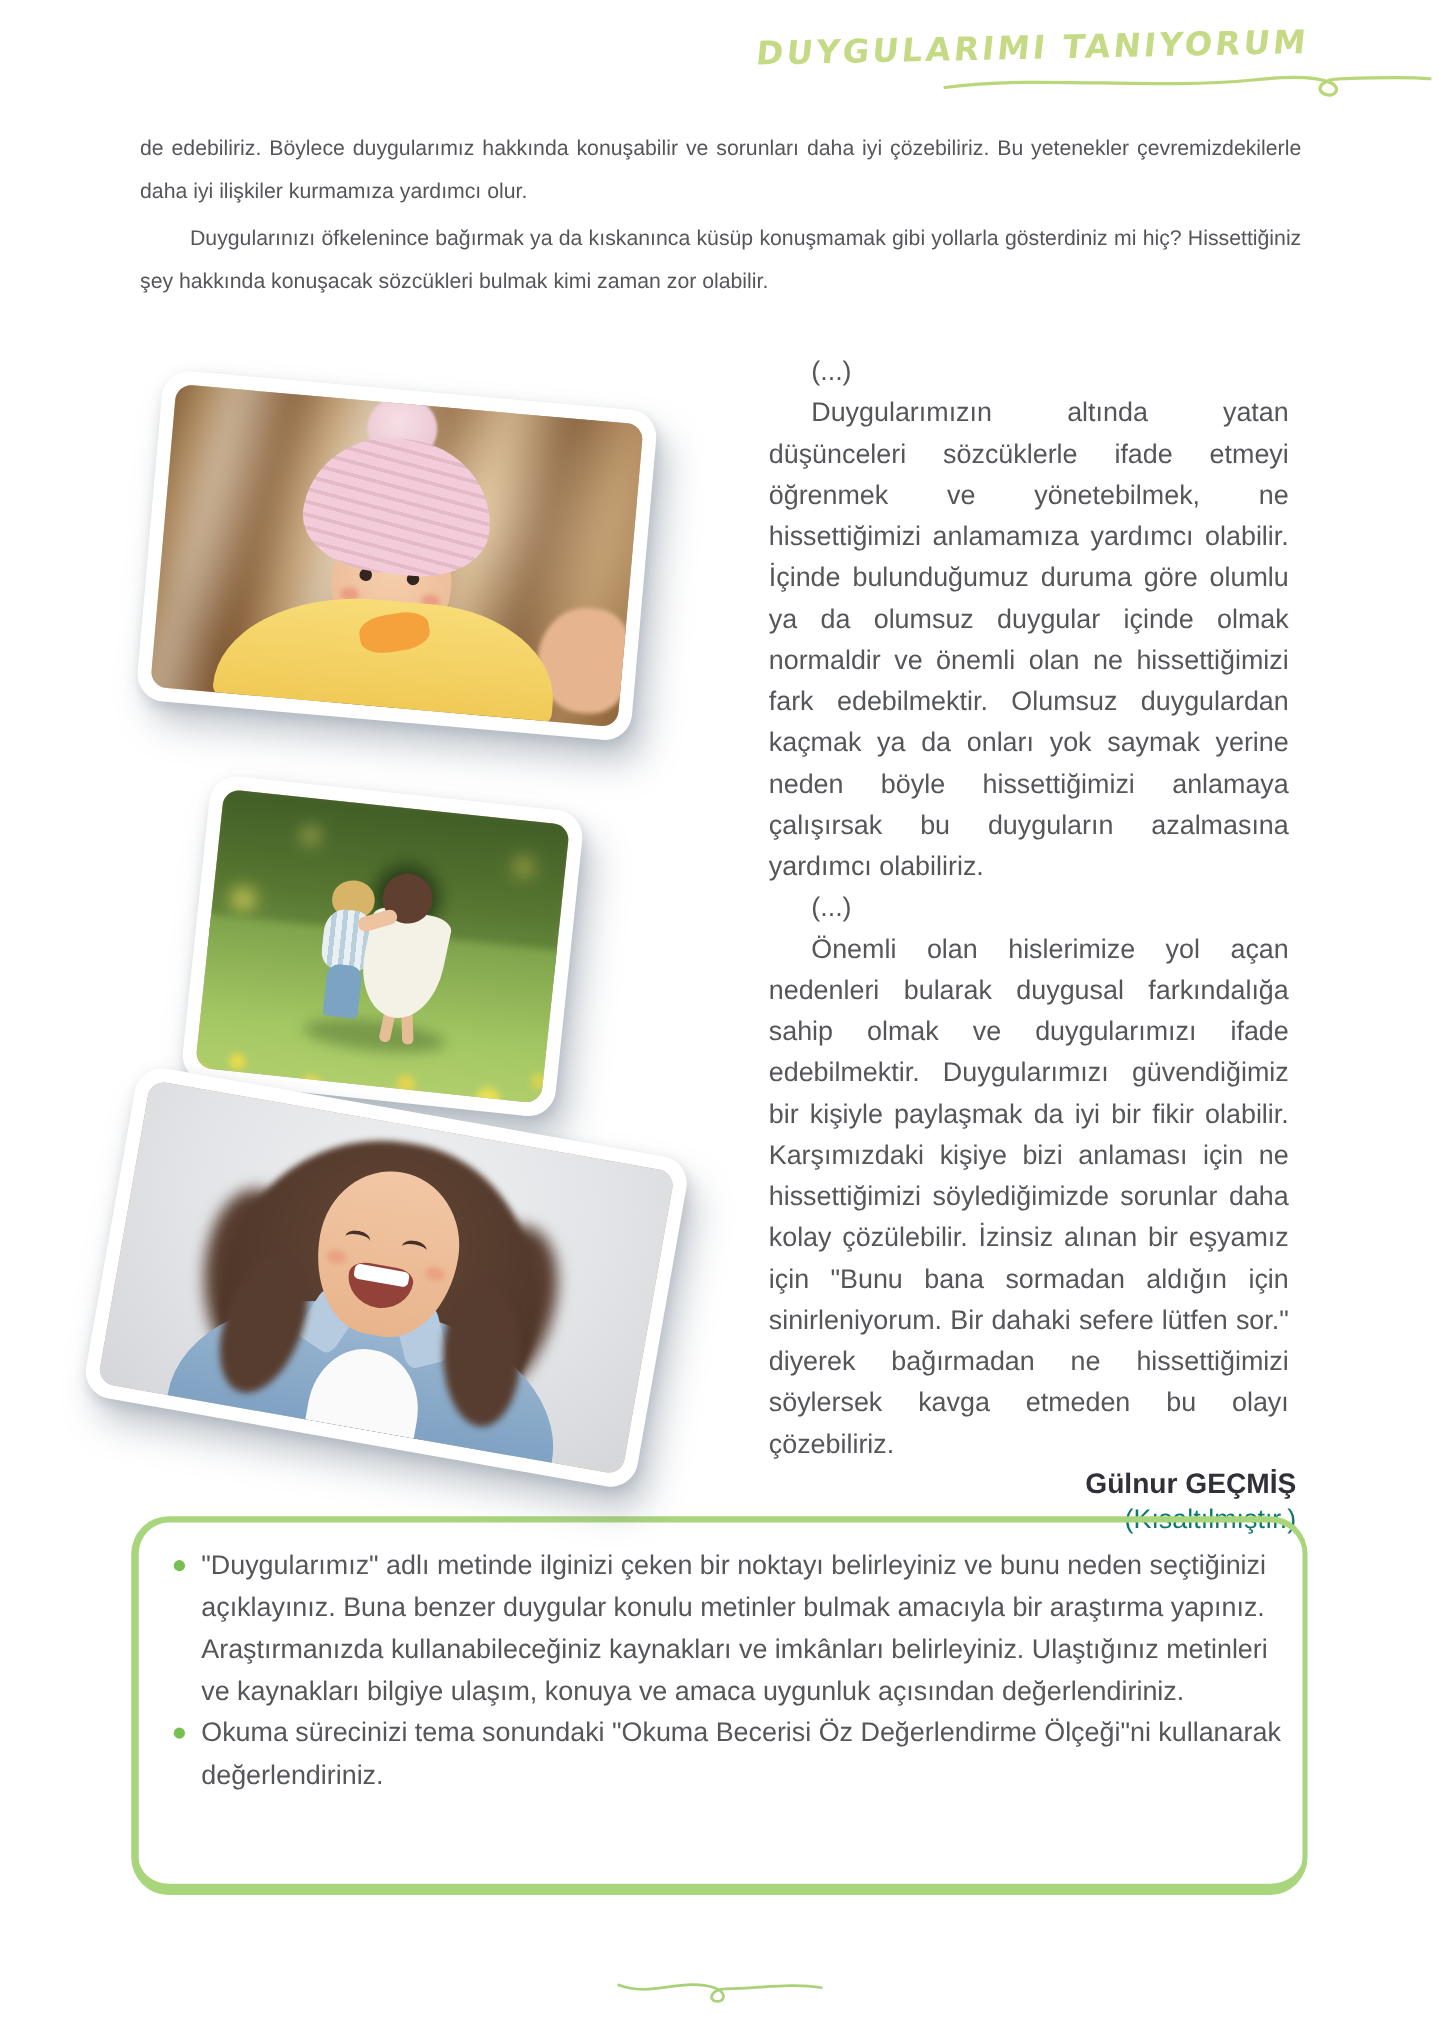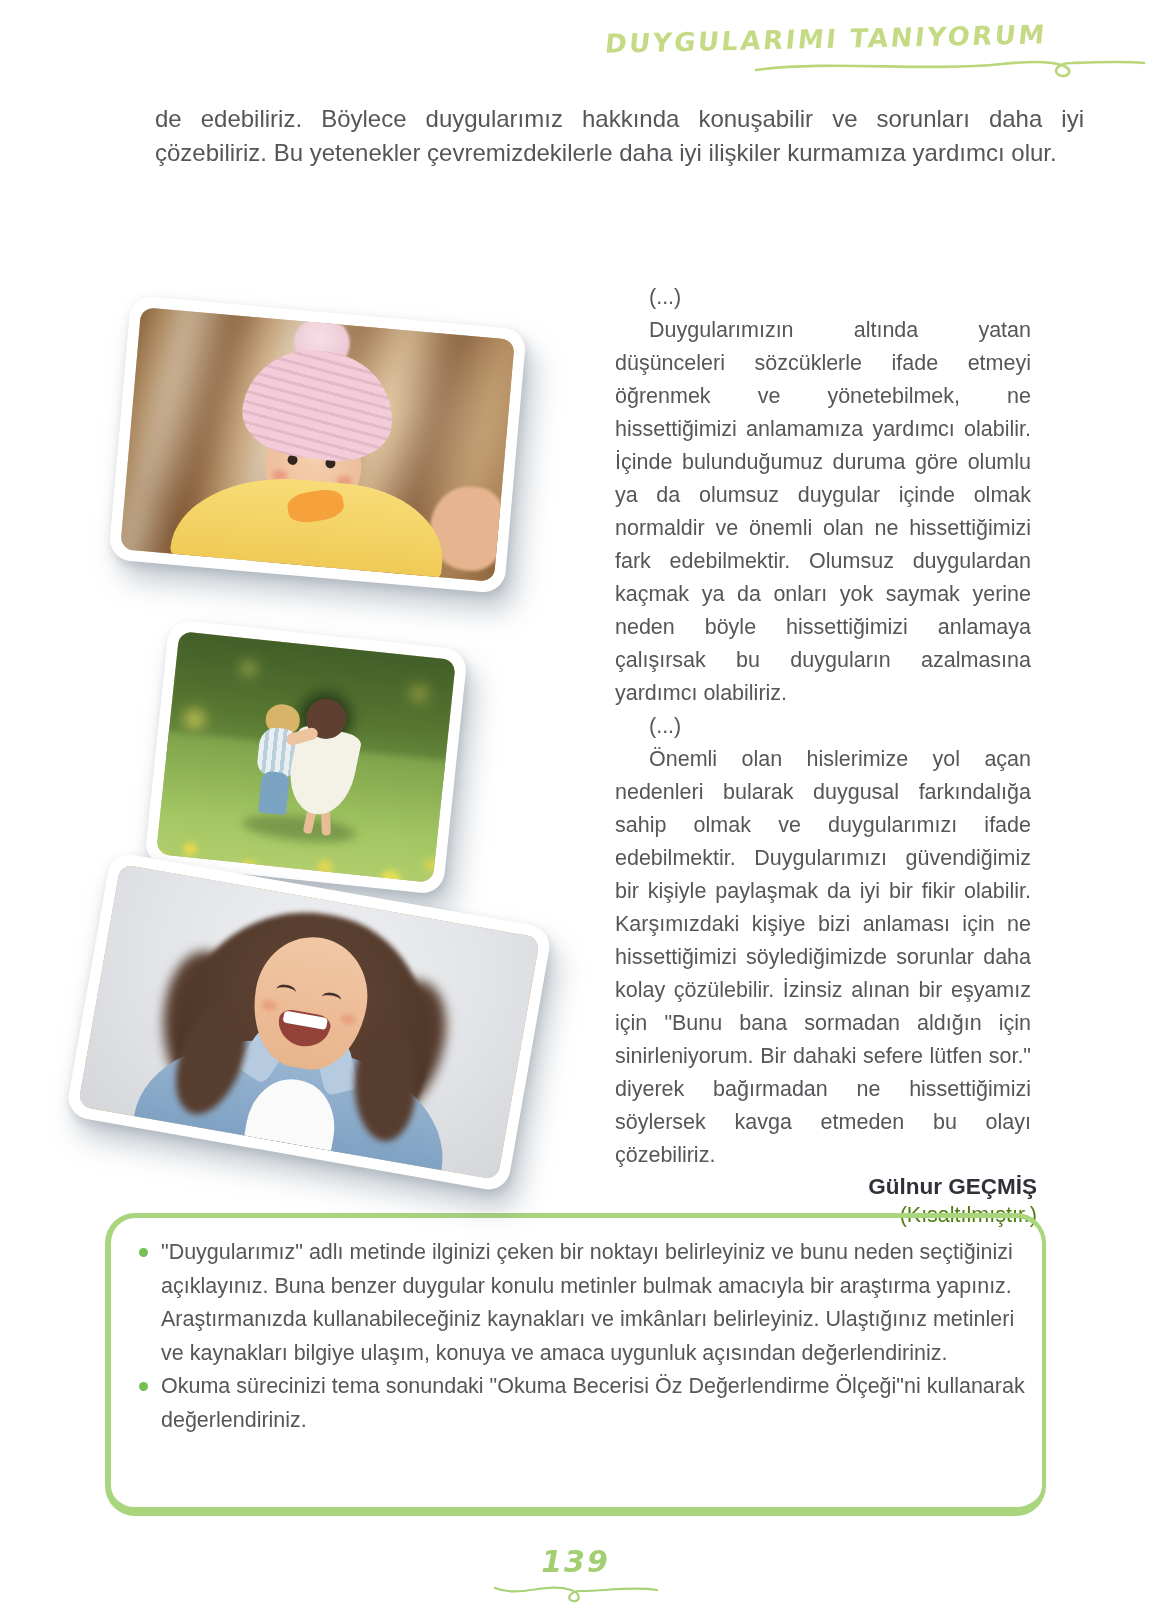--- a/index.html
+++ b/index.html
@@ -6,34 +6,34 @@
   .page{position:relative;width:1151px;height:1624px;background:#ffffff;overflow:hidden;
         font-family:"Liberation Sans",sans-serif;color:#55565a;}
 
   
   .title{position:absolute;right:104px;top:24px;font-family:"DejaVu Sans",sans-serif;
          font-weight:bold;font-size:26px;letter-spacing:2.5px;color:#c4da85;
          transform:rotate(-1.2deg) skewX(-7deg);white-space:nowrap;}
   .swoosh{position:absolute;left:752px;top:50px;}
 
   
-  .intro{position:absolute;left:112px;top:102px;width:929px;font-size:24px;
-         line-height:34px;text-align:justify;margin-left:43px;}
+  .intro{position:absolute;left:112px;top:102px;width:929px;font-size:17px;
+         line-height:34px;text-align:justify;}
   .intro p{margin:0;}
   .intro p.indent{text-indent:40px;margin-top:4px;}
 
   
   .column{position:absolute;left:615px;top:281px;width:416px;font-size:21.5px;
           line-height:33px;text-align:justify;}
   .column p{margin:0;text-indent:34px;}
   .column p.ellipsis{text-align:left;}
 
   .author{position:absolute;left:615px;top:1172px;width:422px;text-align:right;line-height:29px;}
   .author .author-name{font-weight:bold;font-size:22.5px;color:#303038;}
-  .author .author-note{font-size:21.5px;color:#4d7c0f;}
+  .author .author-note{font-size:21.5px;color:#0f766e;}
 
   
   .activity-box{position:absolute;left:105px;top:1213px;width:941px;height:303px;
                 box-sizing:border-box;border:4px solid #a9d57d;border-top-width:5px;
                 border-left-width:6px;border-bottom-width:9px;border-radius:30px;}
   .activity-box ul{list-style:none;margin:0;padding:18px 16px 12px 24px;}
   .activity-box li{position:relative;padding-left:26px;font-size:21.5px;line-height:33.5px;
                    color:#55565a;}
   .activity-box li::before{content:"";position:absolute;left:4px;top:12px;width:9px;height:9px;
                    border-radius:50%;background:#76bf53;}
@@ -154,20 +154,21 @@
 <div class="page">
 
   <div class="title">DUYGULARIMI TANIYORUM</div>
   <svg class="swoosh" width="396" height="36" viewBox="0 0 396 36">
     <path d="M4 20 C 80 10, 170 22, 250 14 C 278 11, 300 11, 312 16 C 322 20, 316 29, 307 25
              C 300 21, 306 13, 320 13 C 348 12, 372 11, 392 13" fill="none" stroke="#b9d678" stroke-width="2.6" stroke-linecap="round"></path>
   </svg>
 
   <section class="intro">
     <p>de edebiliriz. Böylece duygularımız hakkında konuşabilir ve sorunları daha iyi çözebiliriz.  Bu yetenekler çevremizdekilerle daha iyi ilişkiler kurmamıza yardımcı olur.</p>
+    <p class="indent">Duygularınızı öfkelenince bağırmak ya da kıskanınca küsüp konuşmamak gibi yollarla gösterdiniz mi hiç? Hissettiğiniz şey hakkında konuşacak sözcükleri bulmak kimi zaman zor olabilir.</p>
   </section>
 
   <div class="photo photo1">
     <div class="pi">
       <div class="p1-bg"></div>
       <div class="p1-glow"></div>
       <div class="p1-hand"></div>
       <div class="p1-baby">
         <div class="p1-pom"></div>
         <div class="p1-face">
@@ -239,18 +240,17 @@
     <div class="author-note">(Kısaltılmıştır.)</div>
   </div>
 
   <section class="activity-box">
     <ul>
       <li>"Duygularımız" adlı metinde ilginizi çeken bir noktayı belirleyiniz ve bunu neden seçtiğinizi açıklayınız. Buna benzer duygular konulu metinler bulmak amacıyla bir araştırma yapınız. Araştırmanızda kullanabileceğiniz kaynakları ve imkânları belirleyiniz. Ulaştığınız metinleri ve kaynakları bilgiye ulaşım, konuya ve amaca uygunluk açısından değerlendiriniz.</li>
       <li>Okuma sürecinizi tema sonundaki "Okuma Becerisi Öz Değerlendirme Ölçeği"ni kullanarak değerlendiriniz.</li>
     </ul>
   </section>
 
-  <div class="pageno">139</div>
   <svg class="pageno-swirl" width="170" height="26" viewBox="0 0 170 26">
     <path d="M4 8 C 30 18, 55 2, 80 10 C 90 13, 90 22, 82 21 C 75 20, 78 11, 90 11 C 115 11, 140 6, 166 10" fill="none" stroke="#a9d177" stroke-width="2.2" stroke-linecap="round"></path>
   </svg>
 
 </div>
 
 </body></html>

